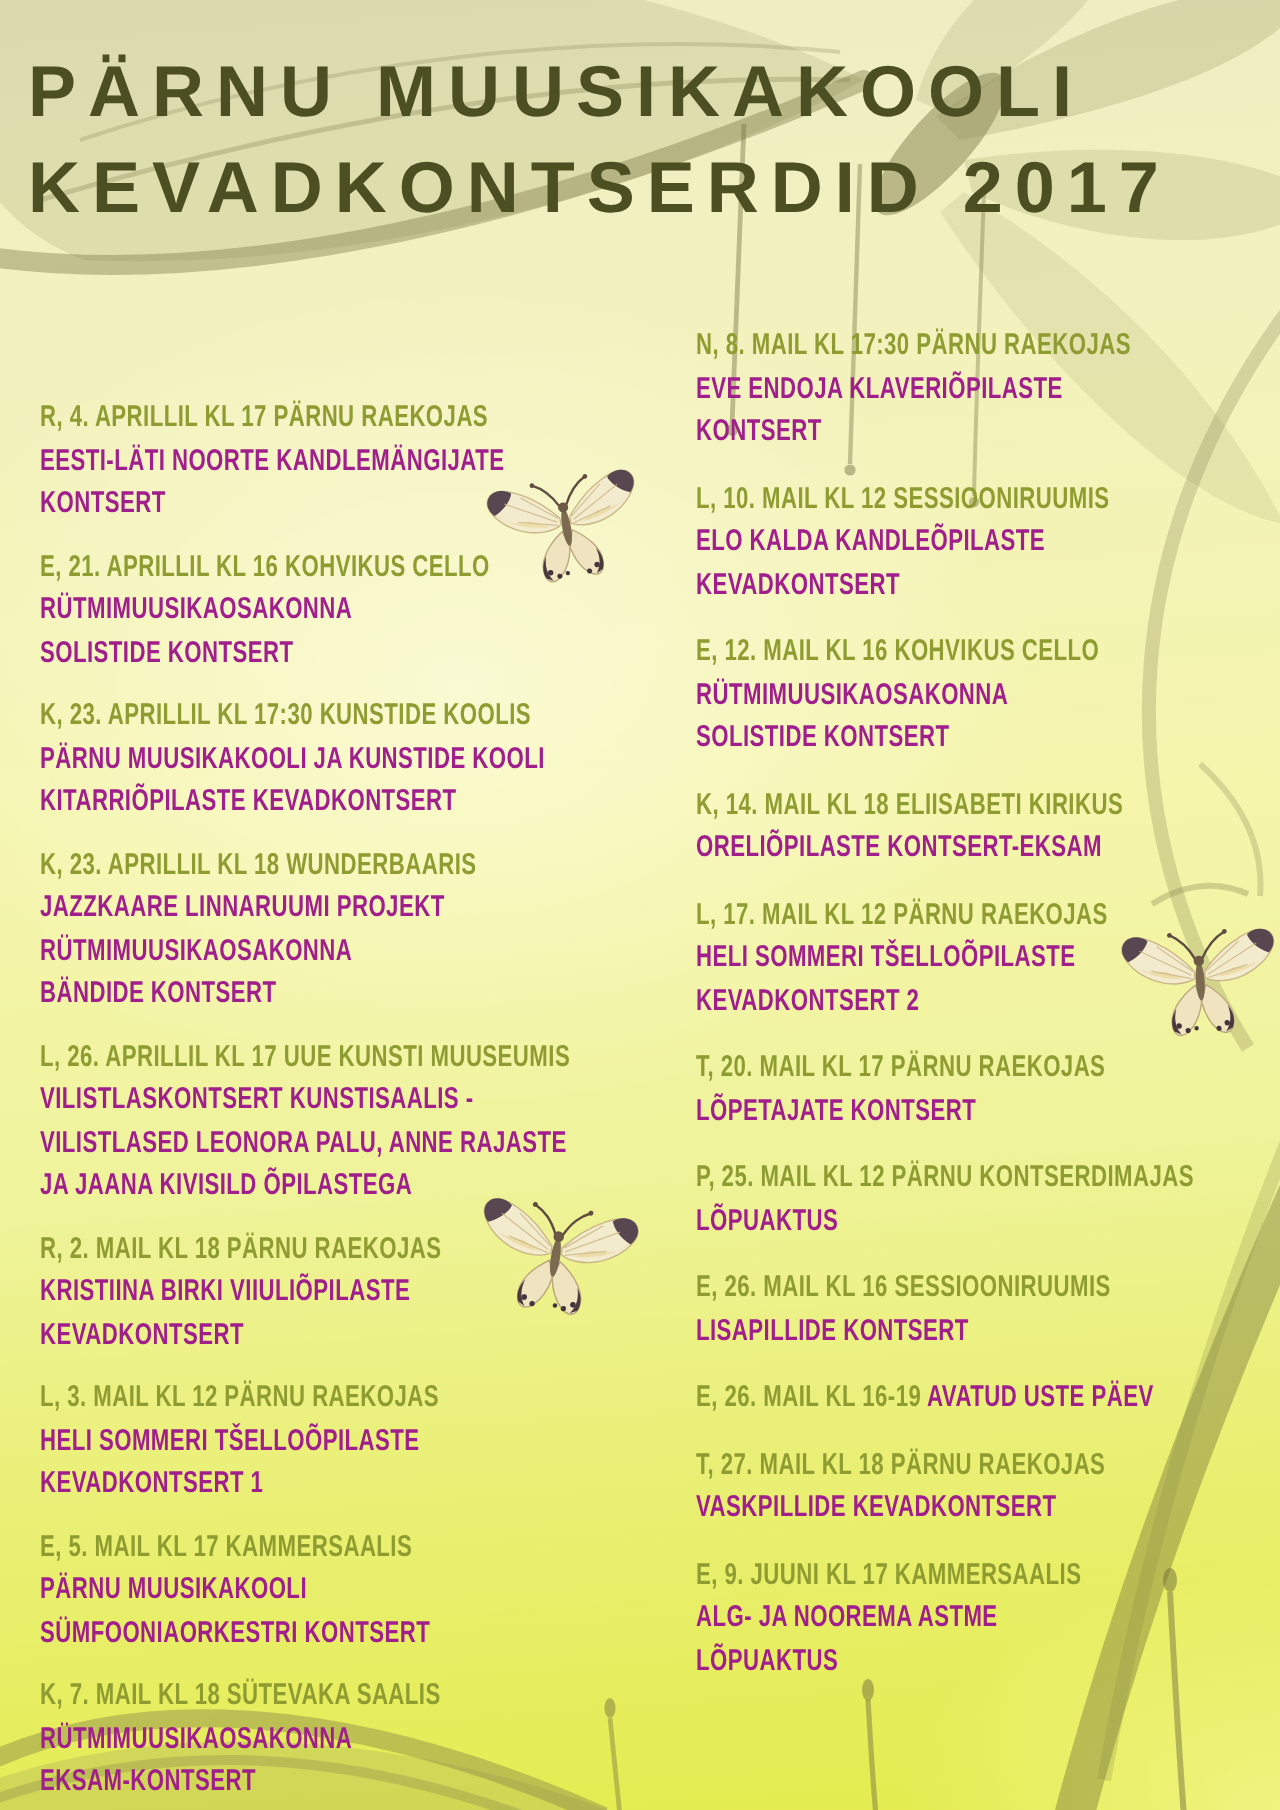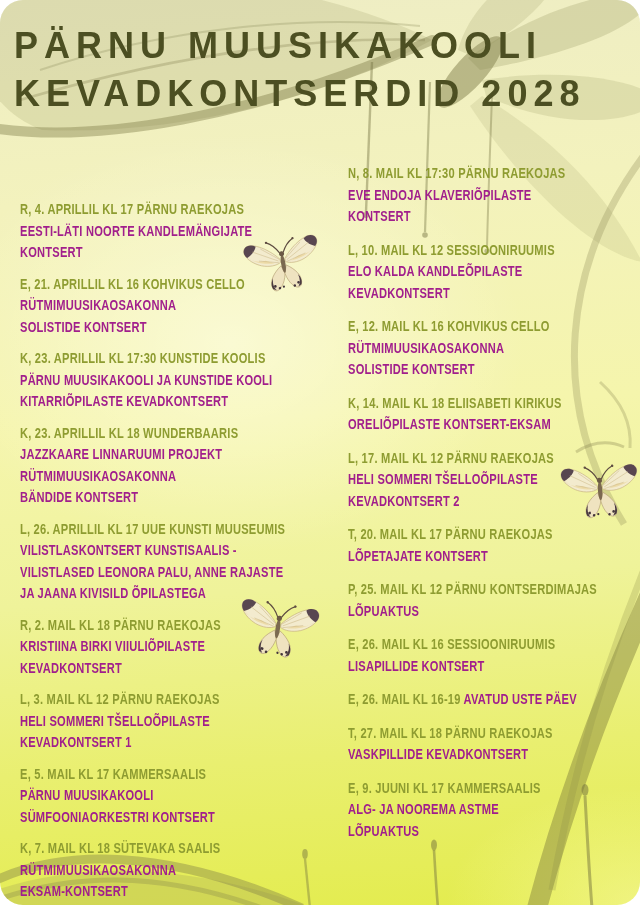--- a/index.html
+++ b/index.html
@@ -8,21 +8,20 @@
   .poster {
     position: relative;
     width: 640px;
     height: 905px;
     overflow: hidden;
     font-family: "Liberation Sans", sans-serif;
     background:
       radial-gradient(ellipse 420px 300px at 36% 38%, rgba(255,255,238,0.55), rgba(255,255,238,0) 70%),
       radial-gradient(ellipse 260px 160px at 100% 100%, rgba(250,250,170,0.55), rgba(250,250,170,0) 75%),
       linear-gradient(176deg, #eeedc4 0%, #f3f2bd 22%, #f5f5ac 46%, #eff39a 64%, #e9ef70 82%, #e3ec4d 100%);
-    border-radius: 23px;
   }
 
   .bg-art {
     position: absolute;
     inset: 0;
     z-index: 0;
     pointer-events: none;
   }
 
   .title {
@@ -163,21 +162,21 @@
 
     <g>
       <path d="M-20,888 C60,844 172,850 302,908" stroke="rgba(120,118,68,0.38)" stroke-width="9" fill="none"></path>
       <path d="M-20,906 C70,870 162,872 262,908" stroke="rgba(120,118,68,0.28)" stroke-width="5" fill="none"></path>
       <path d="M-20,896 C80,856 202,866 312,908 L-20,908 Z" fill="rgba(140,138,85,0.22)"></path>
     </g>
   </svg>
 
   <header class="title">
     <div class="title-line">PÄRNU MUUSIKAKOOLI</div>
-    <div class="title-line">KEVADKONTSERDID 2028</div>
+    <div class="title-line">KEVADKONTSERDID 2017</div>
   </header>
 
   <div class="col col-left" id="col-left">
   <div class="event">
     <span class="when">R, 4. APRILLIL KL 17 PÄRNU RAEKOJAS</span>
     <span class="what">EESTI-LÄTI NOORTE KANDLEMÄNGIJATE
 KONTSERT</span>
   </div>
 
   <div class="event">

